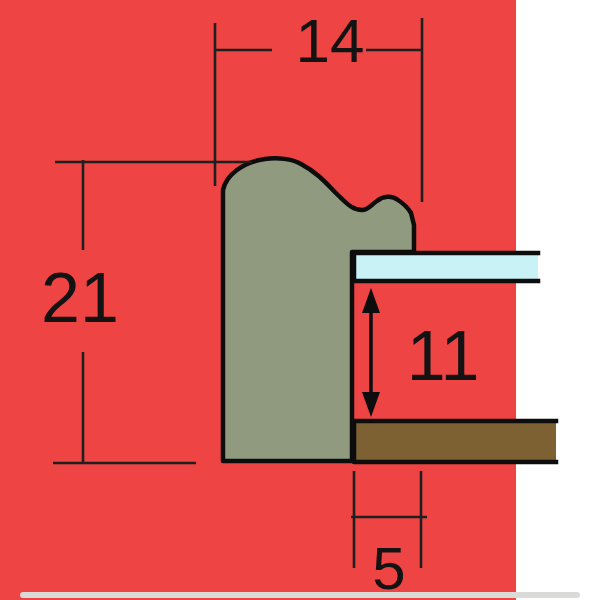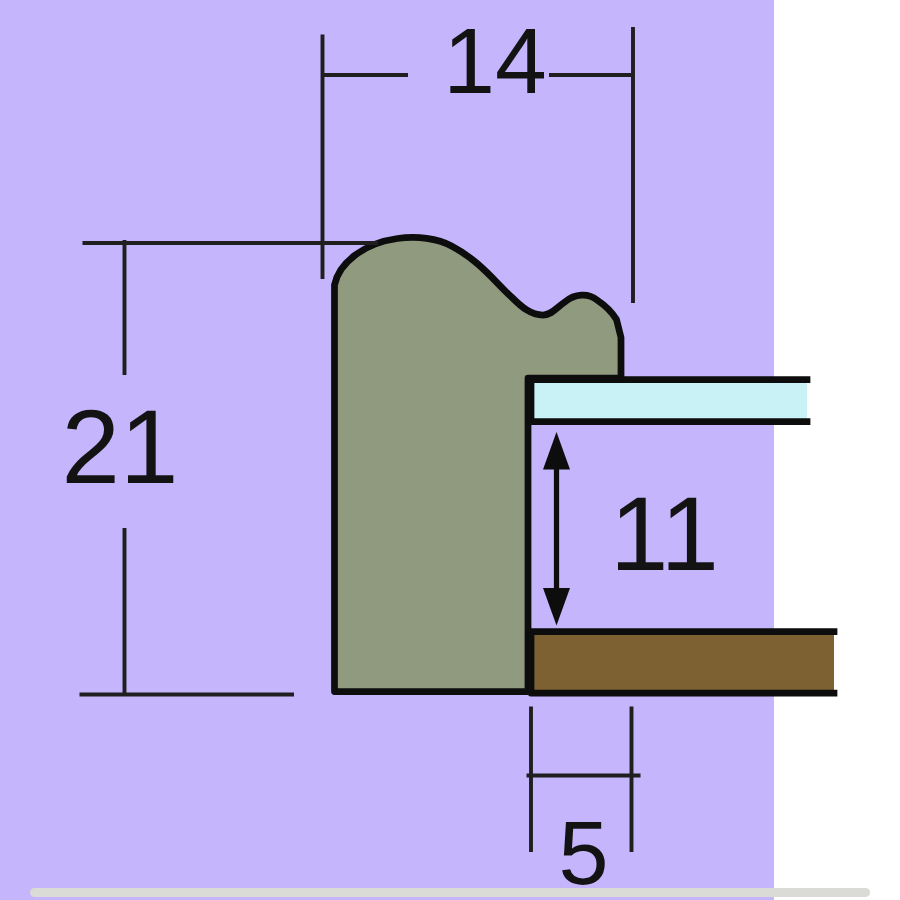--- a/index.html
+++ b/index.html
@@ -8,21 +8,21 @@
     background: #ffffff;
     width: 600px;
     height: 600px;
     overflow: hidden;
     font-family: "Liberation Sans", sans-serif;
   }
   .stage {
     position: relative;
     width: 516px;
     height: 600px;
-    background: #c4b5fd;
+    background: #ef4444;
   }
   svg { display: block; }
   .outline {
     stroke: #0d0d0d;
     stroke-width: 4.5;
     stroke-linejoin: round;
     stroke-linecap: square;
   }
   .dim-line {
     stroke: #1f1f1f;

